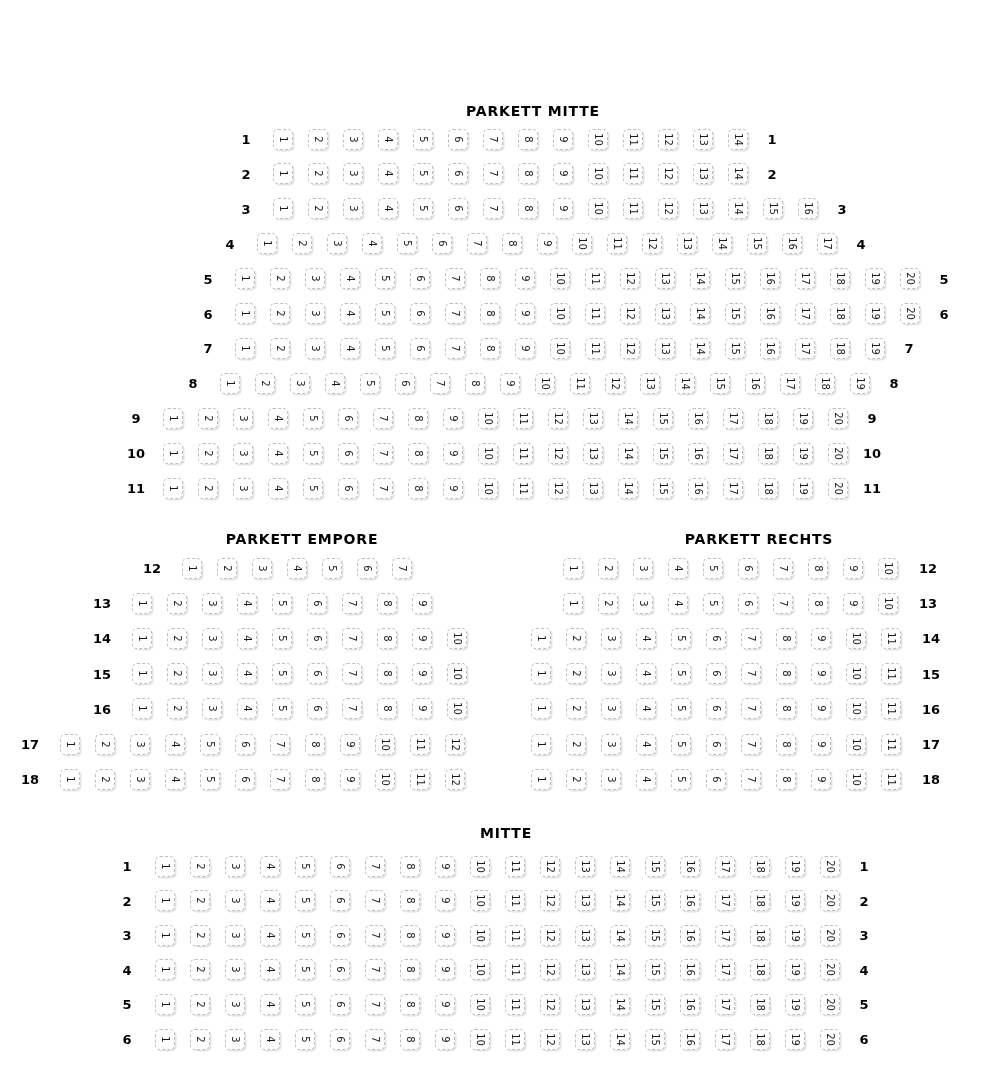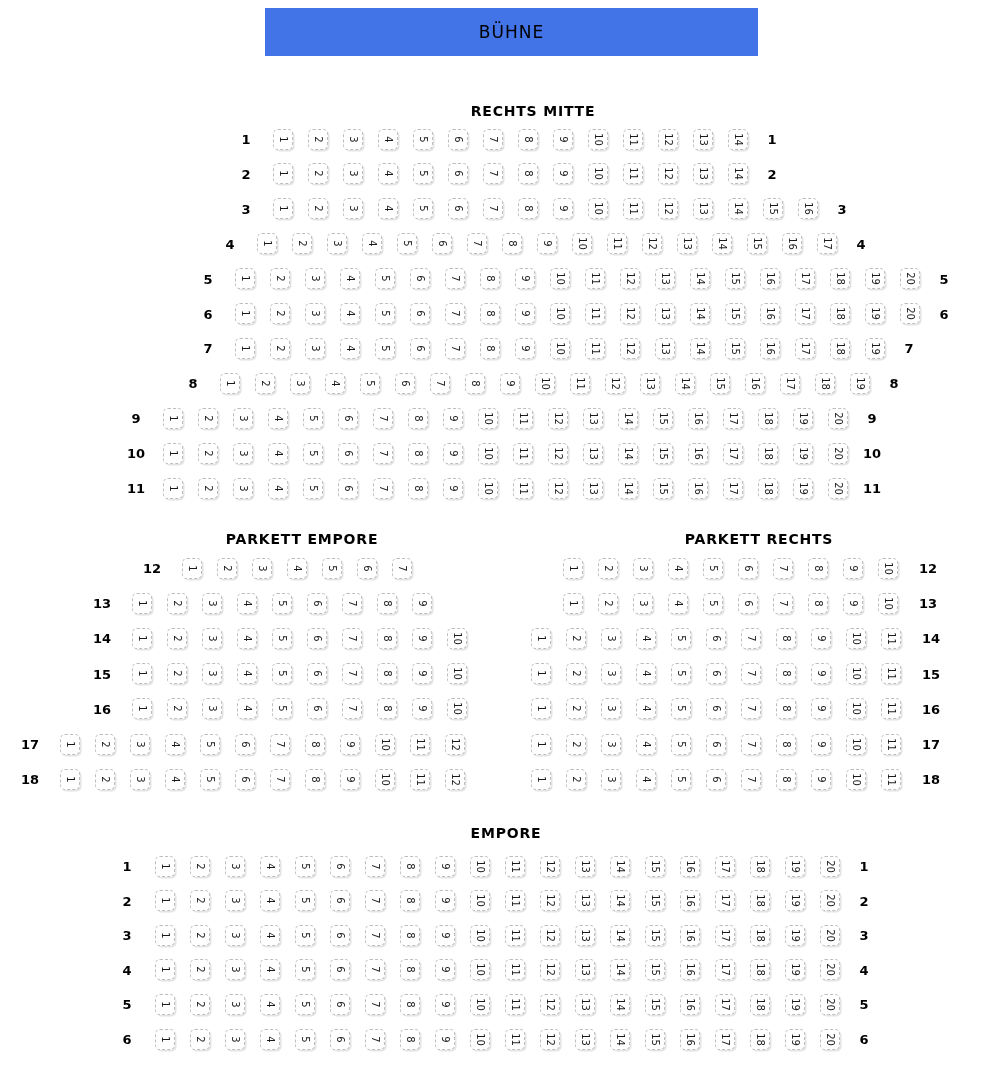--- a/index.html
+++ b/index.html
@@ -33,28 +33,25 @@
     position:absolute; inset:0; display:flex; align-items:center; justify-content:center;
     transform:rotate(90deg); font-size:10px; line-height:10px;
     color:var(--seat-number,#1a1a1a);
   }
 </style>
 </head>
 <body>
 
 <div class="canvas">
 
-  <div class="stage" style="background: rgb(66, 116, 232);">
-    <span class="stage-label" style="color: rgb(0, 0, 0);">BÜHNE</span>
-  </div>
 
-  <div class="section-title" style="left: 533px; top: 111px;">RECHTS MITTE</div>
+  <div class="section-title" style="left: 533px; top: 111px;">PARKETT MITTE</div>
   <div class="section-title" style="left: 302px; top: 539px;">PARKETT EMPORE</div>
   <div class="section-title" style="left: 759px; top: 539px;">PARKETT RECHTS</div>
-  <div class="section-title" style="left: 506px; top: 833px;">EMPORE</div>
+  <div class="section-title" style="left: 506px; top: 833px;">MITTE</div>
 
   <div id="sections">
       <div>
         <div class="seat" style="left: 273px; top: 128.5px;">
           <span class="num">1</span>
         </div>
         <div class="seat" style="left: 308px; top: 128.5px;">
           <span class="num">2</span>
         </div>
         <div class="seat" style="left: 343px; top: 128.5px;">

